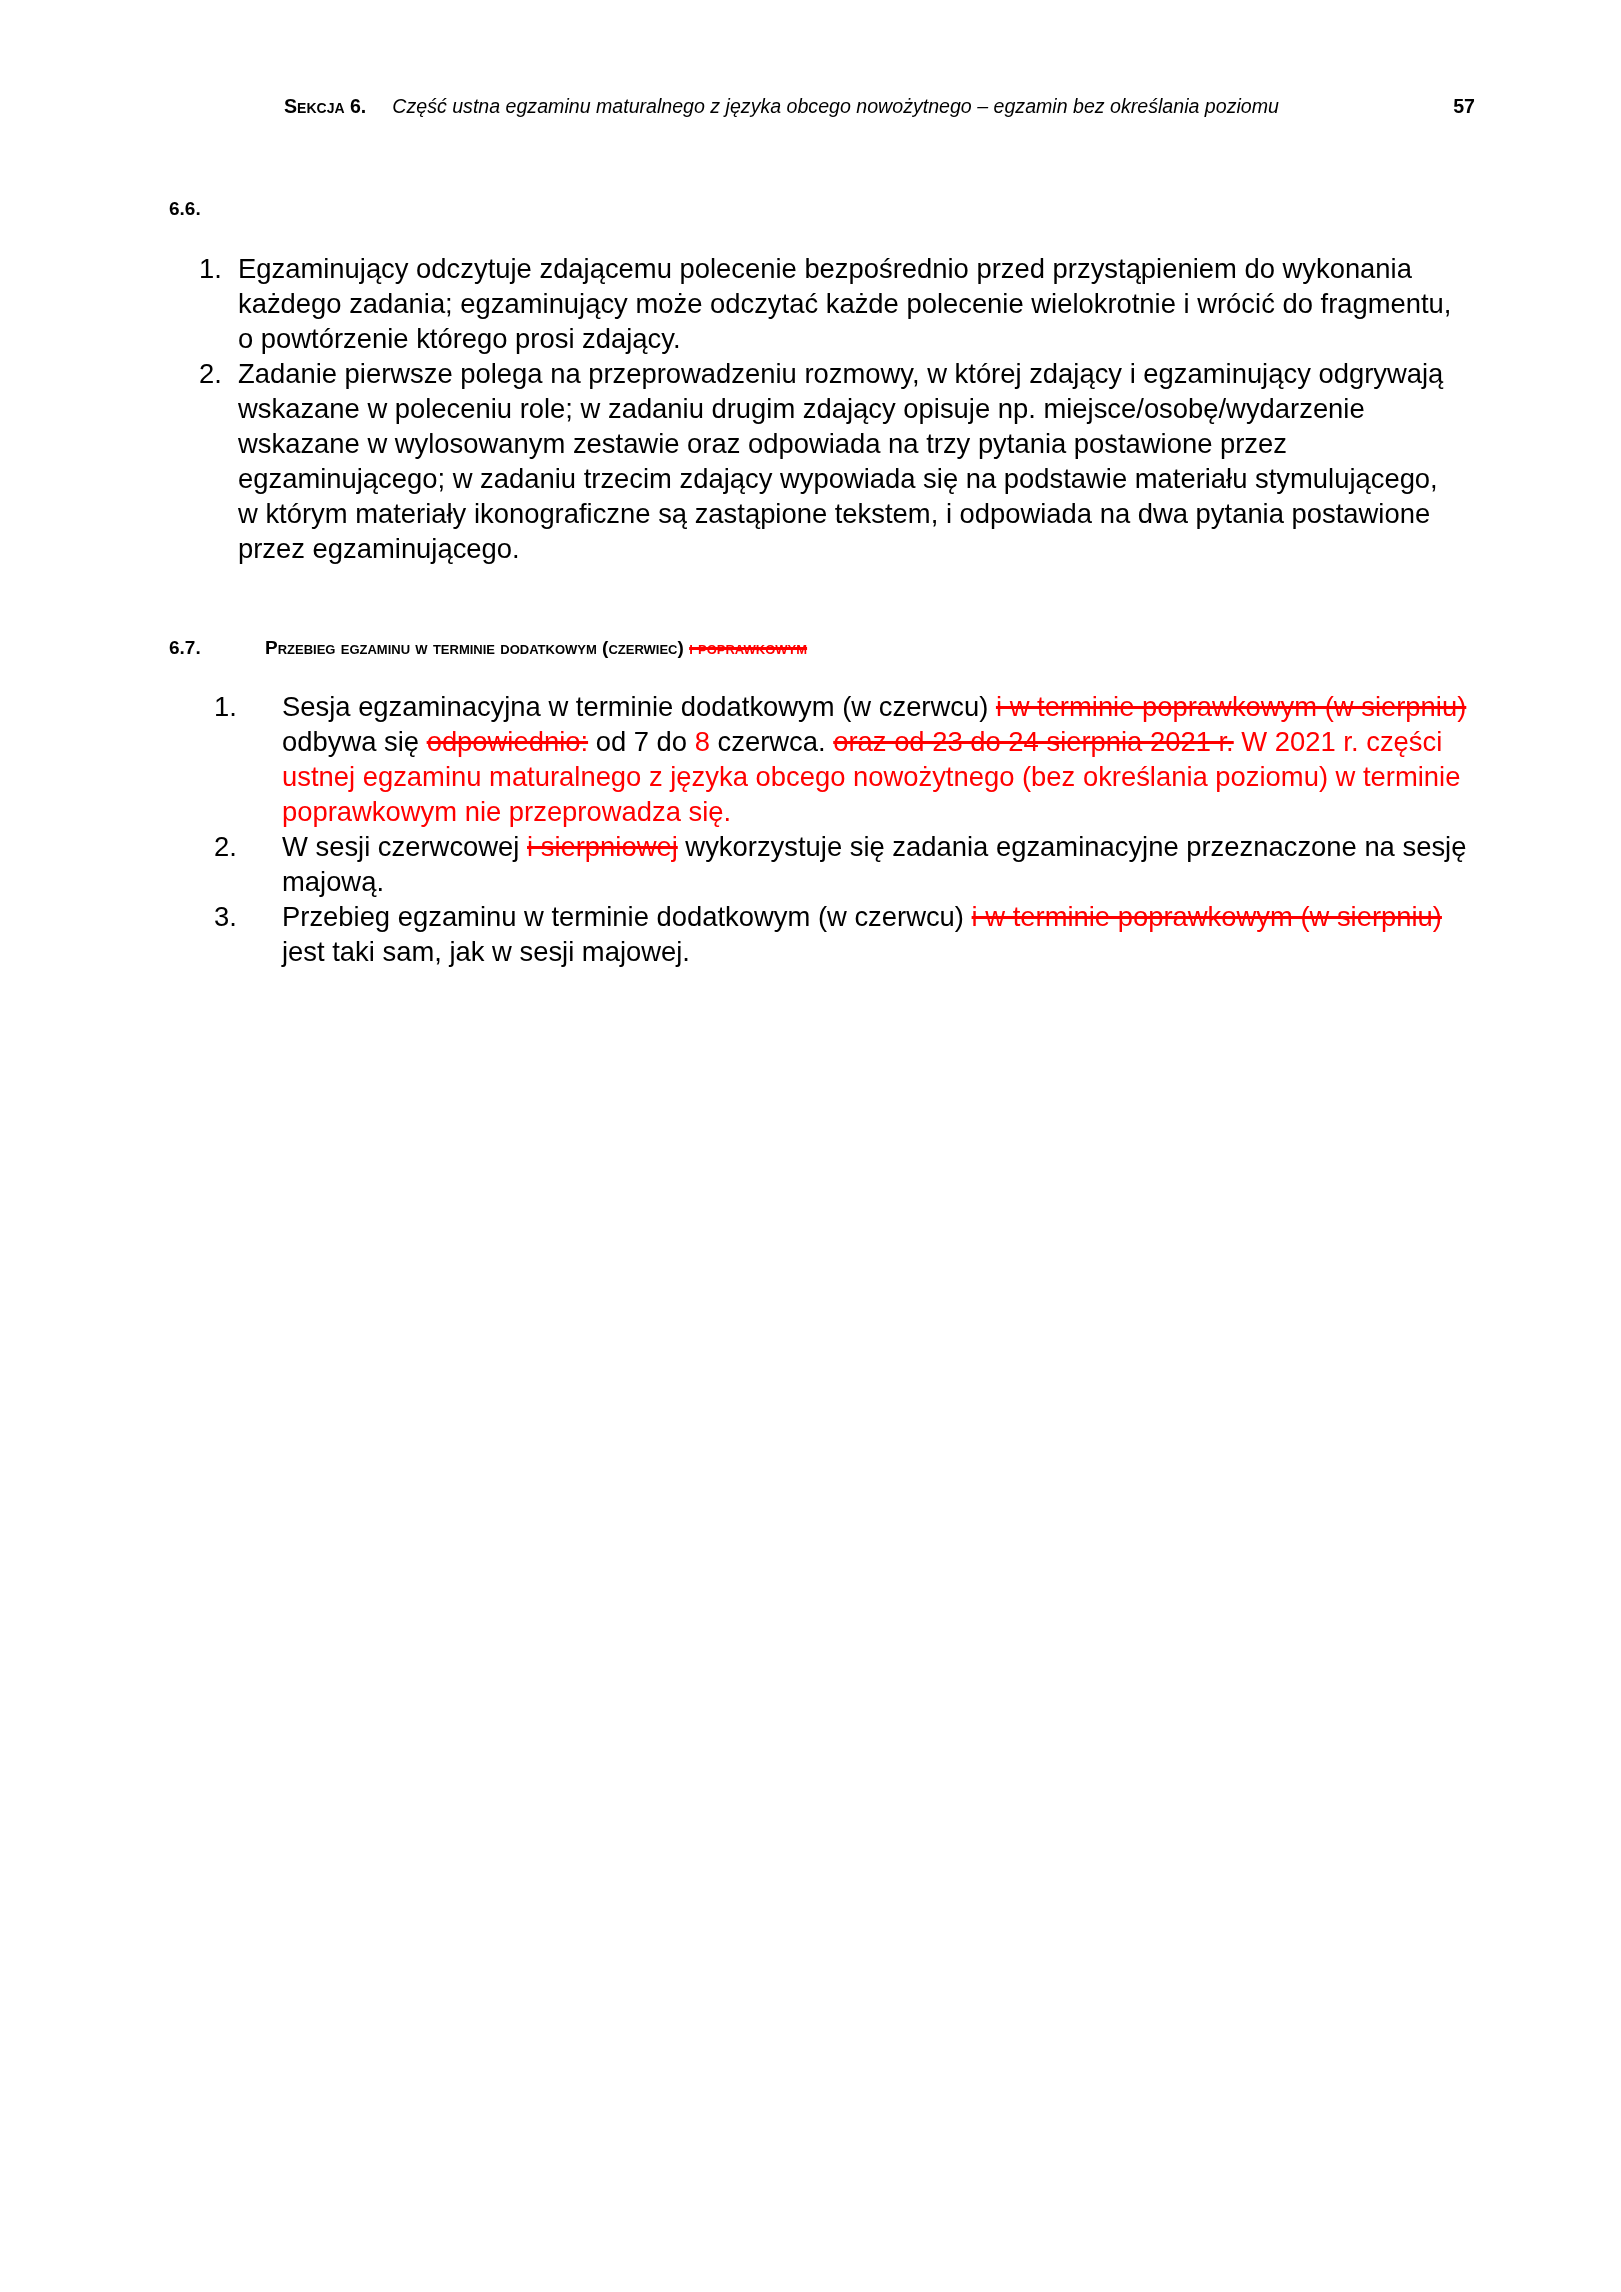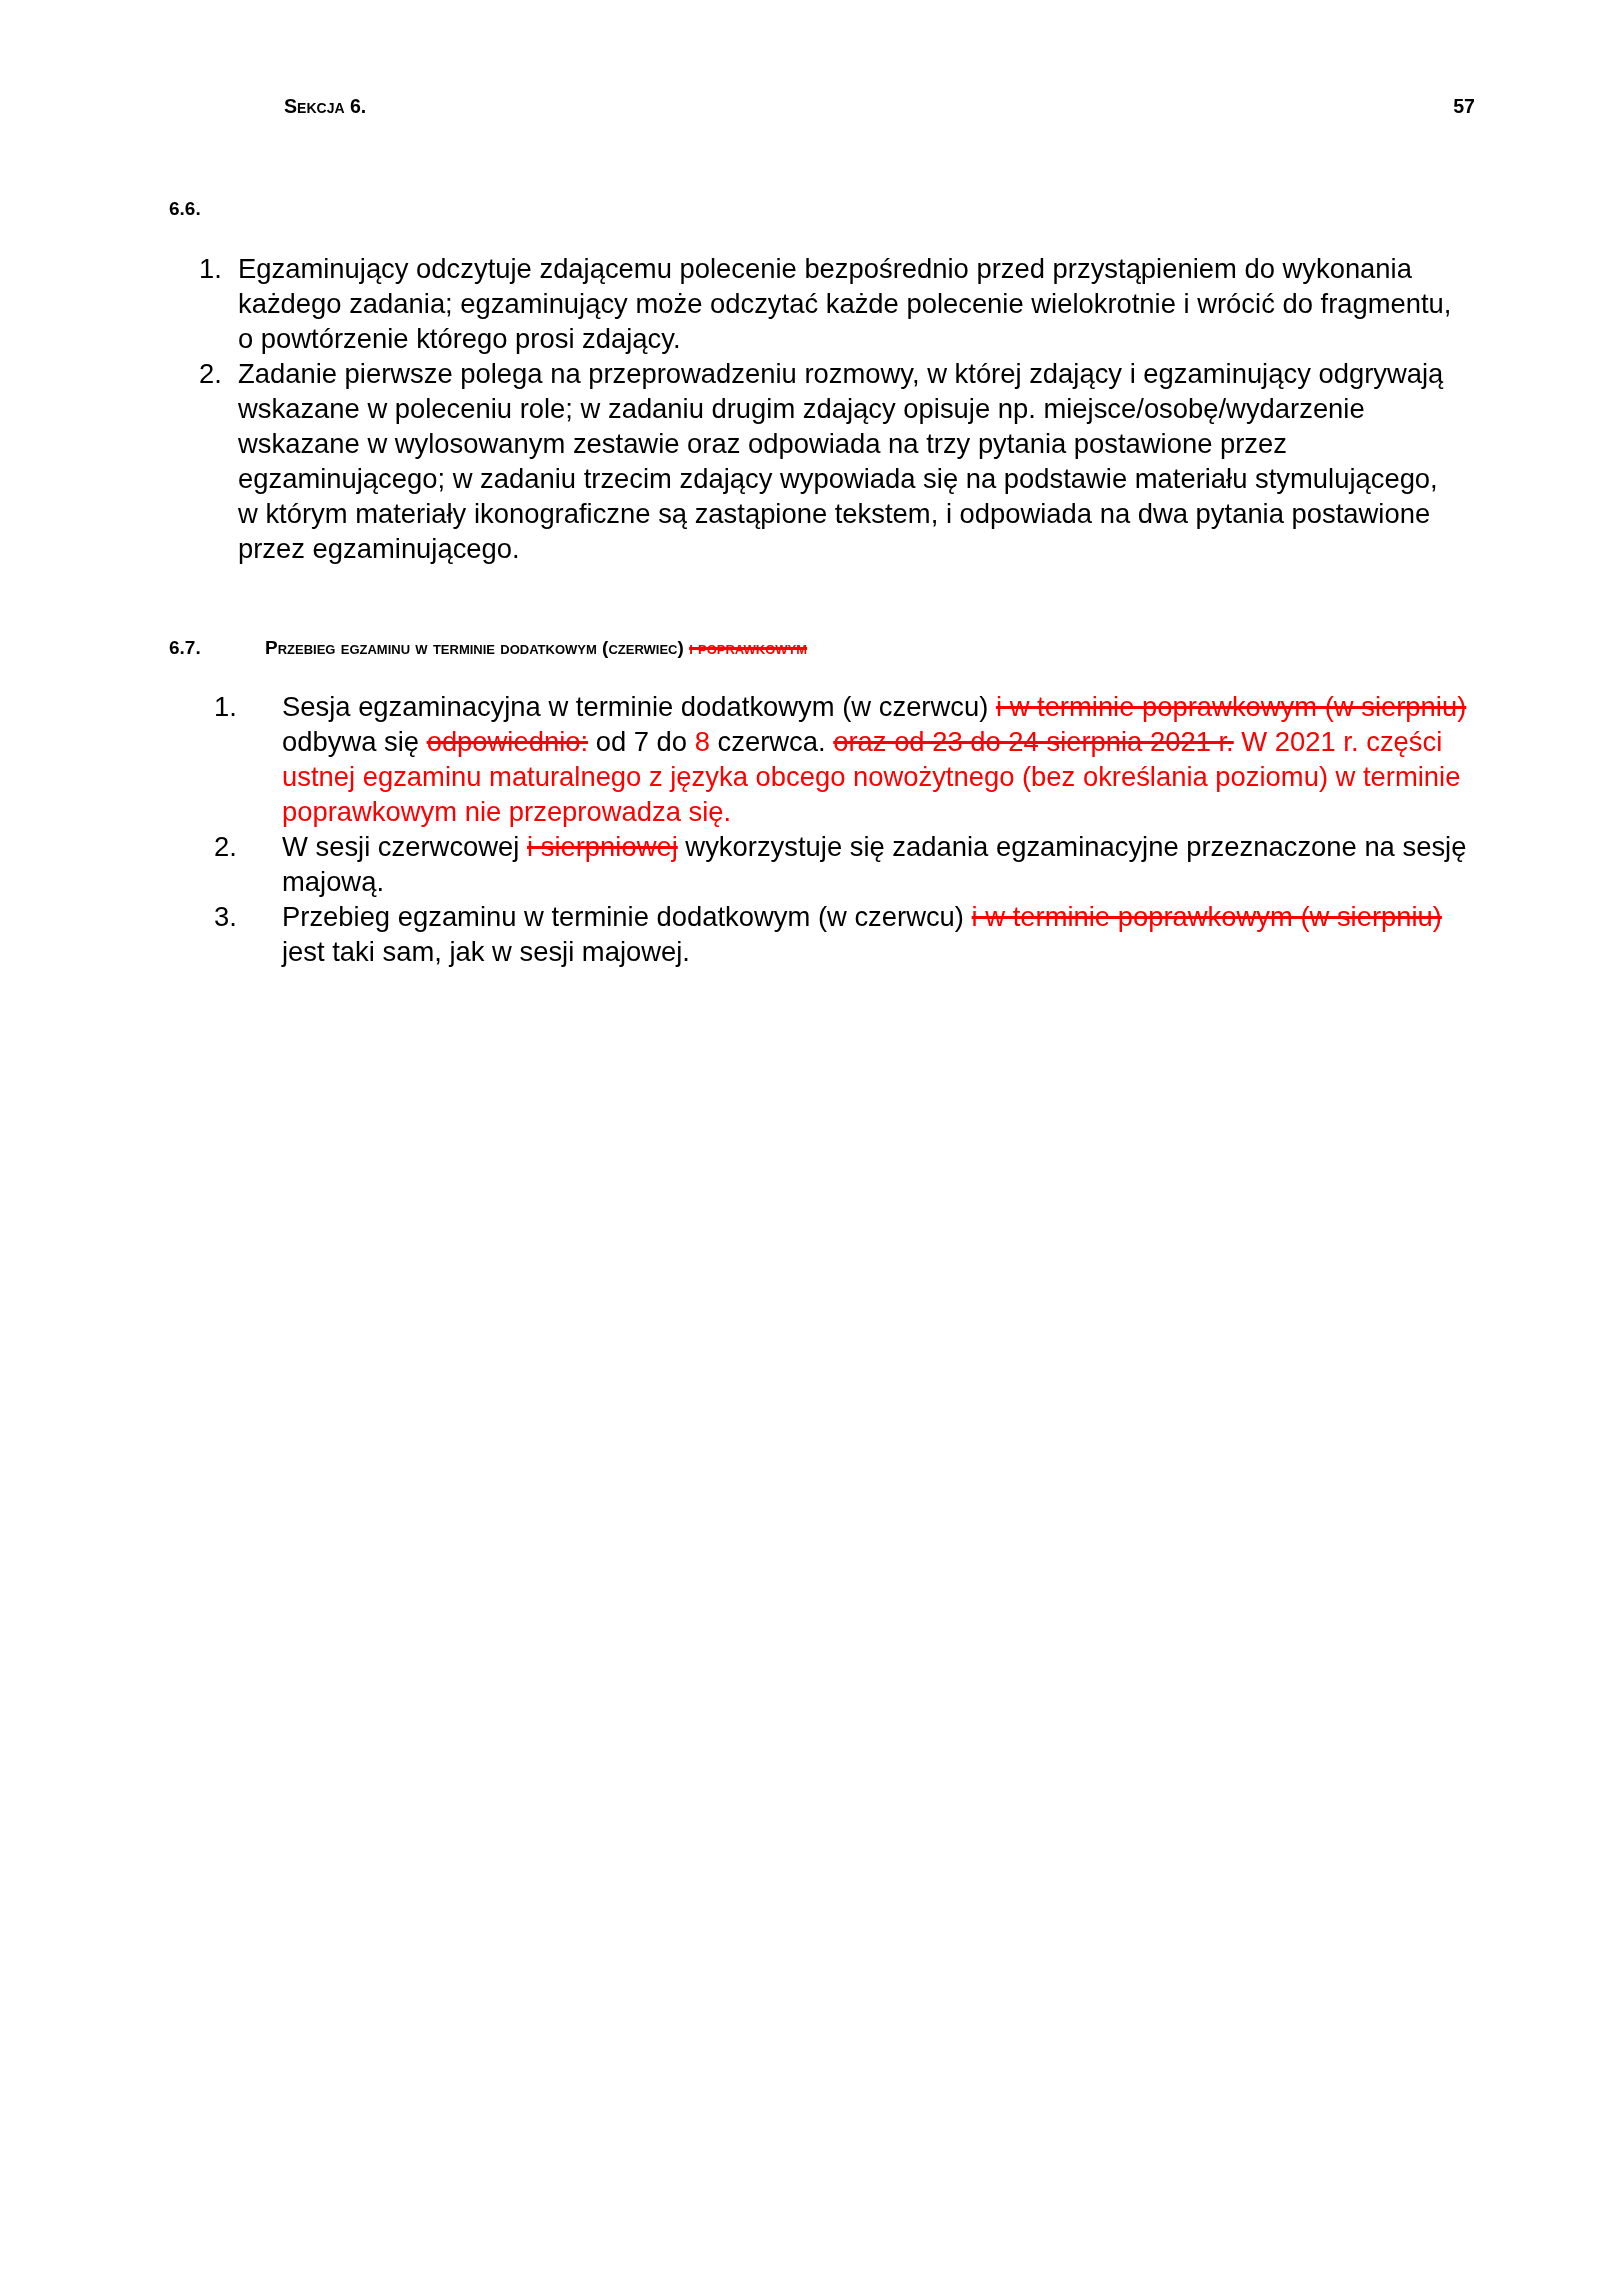--- a/index.html
+++ b/index.html
@@ -78,20 +78,21 @@
     text-decoration-thickness: 2.9px;
   }
 </style>
 </head>
 <body>
 
 <div class="page">
 
   <header class="running-header">
     <span class="hdr-section">Sekcja 6.</span>
+    <span class="hdr-title">Część ustna egzaminu maturalnego z języka obcego nowożytnego – egzamin bez określania poziomu</span>
     <span class="hdr-page-number">57</span>
   </header>
 
   <div class="sec-heading h66">
     <span class="sec-num">6.6.</span>
   </div>
 
   <div class="list list-66">
     <div class="item">
       <span class="item-num">1.</span>

